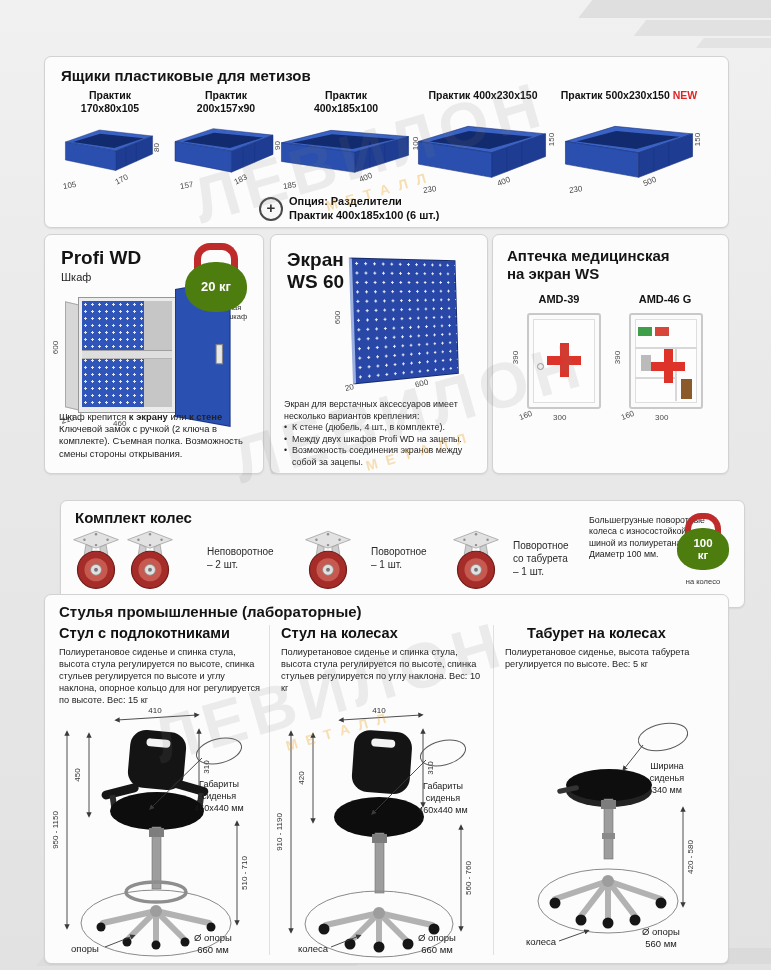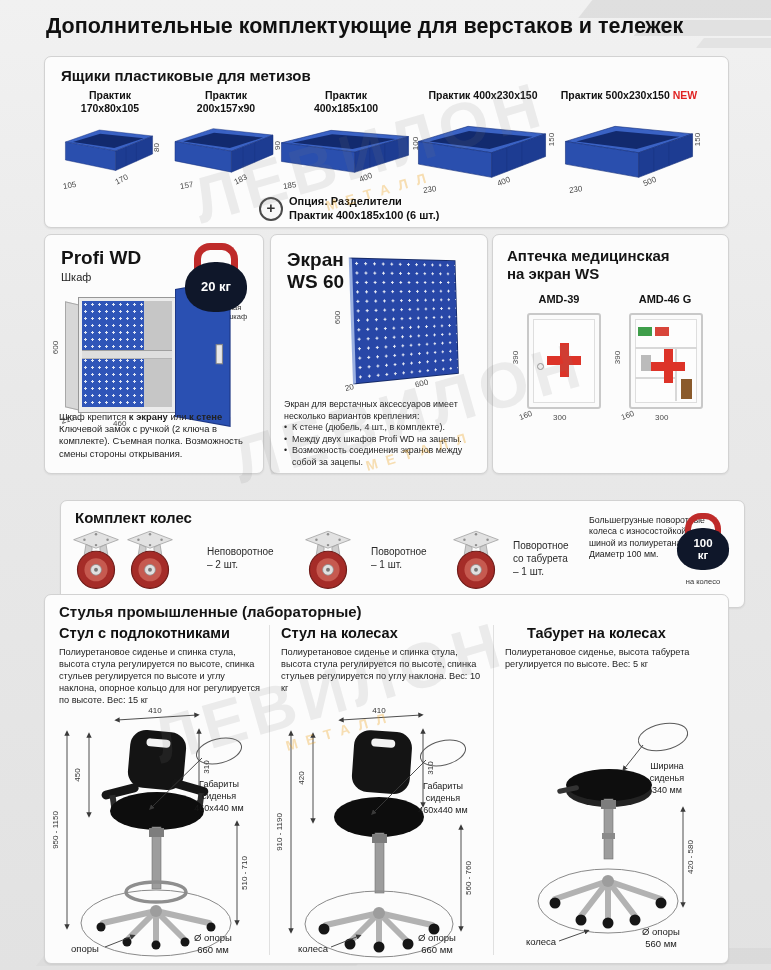--- a/index.html
+++ b/index.html
@@ -21,21 +21,21 @@
   .new-badge{color:#e02424;font-weight:bold;margin-left:3px;}
   .bin-svg{position:absolute;}
   .opt-icon{position:absolute;width:20px;height:20px;border:2px solid #4a4a4a;border-radius:50%;
     background:#f7f7f7;text-align:center;font-size:15px;font-weight:bold;line-height:18px;color:#333;}
   .opt-text{position:absolute;font-size:11px;font-weight:bold;line-height:1.3;color:#111;}
   .opt-text div{white-space:nowrap;}
   
   .kbell{position:absolute;text-align:center;}
   .kbell .handle{width:30px;height:20px;border:7px solid #bf2b2a;border-bottom:none;
     border-radius:16px 16px 0 0;margin:0 auto -8px;}
-  .kbell .body{position:relative;z-index:1;width:62px;height:50px;background:#0f172a;
+  .kbell .body{position:relative;z-index:1;width:62px;height:50px;background:#4d7c0f;
     border-radius:48% 48% 46% 46%;display:flex;flex-direction:column;align-items:center;justify-content:center;}
   .kbell .body span{color:#fff;font-weight:bold;font-size:13px;line-height:1.05;}
   .kbell.small .handle{width:24px;height:16px;border-width:6px;margin-bottom:-7px;}
   .kbell.small .body{width:52px;height:42px;}
   .kbell.small .body span{font-size:11.5px;}
   .kbell-caption{position:absolute;font-size:7.5px;color:#333;text-align:center;line-height:1.25;}
   
   .cab{position:absolute;}
   .cab .side{position:absolute;background:#d7d7d7;border:1px solid #a8a8a8;transform:skewY(14deg);}
   .cab .boxx{position:absolute;background:#ececec;border:1px solid #979797;}
@@ -121,21 +121,20 @@
   </div>
   <div class="wm" style="left:230px;top:380px;">
     <div class="big">ЛЕВИЛОН</div>
     <div class="sub">МЕТАЛЛ</div>
   </div>
   <div class="wm" style="left:150px;top:660px;">
     <div class="big">ЛЕВИЛОН</div>
     <div class="sub">МЕТАЛЛ</div>
   </div>
 
-  <h1 class="page-title">Дополнительные комплектующие для верстаков и тележек</h1>
 
   <section class="panel" style="left:44px;top:56px;width:683px;height:170px;">
     <h2 class="sec-title" style="left:16px;top:10px;">Ящики пластиковые для метизов</h2>
 
     <div class="bin-group" style="left:10px;width:110px;">
       <div class="bin-label">
         <span class="l1">Практик</span>
           <span class="l2">170x80x105</span>
       </div>
       <svg class="bin-svg" style="left:6px;top:32px;" width="96" height="54" viewBox="0 0 130 72" preserveAspectRatio="none">

